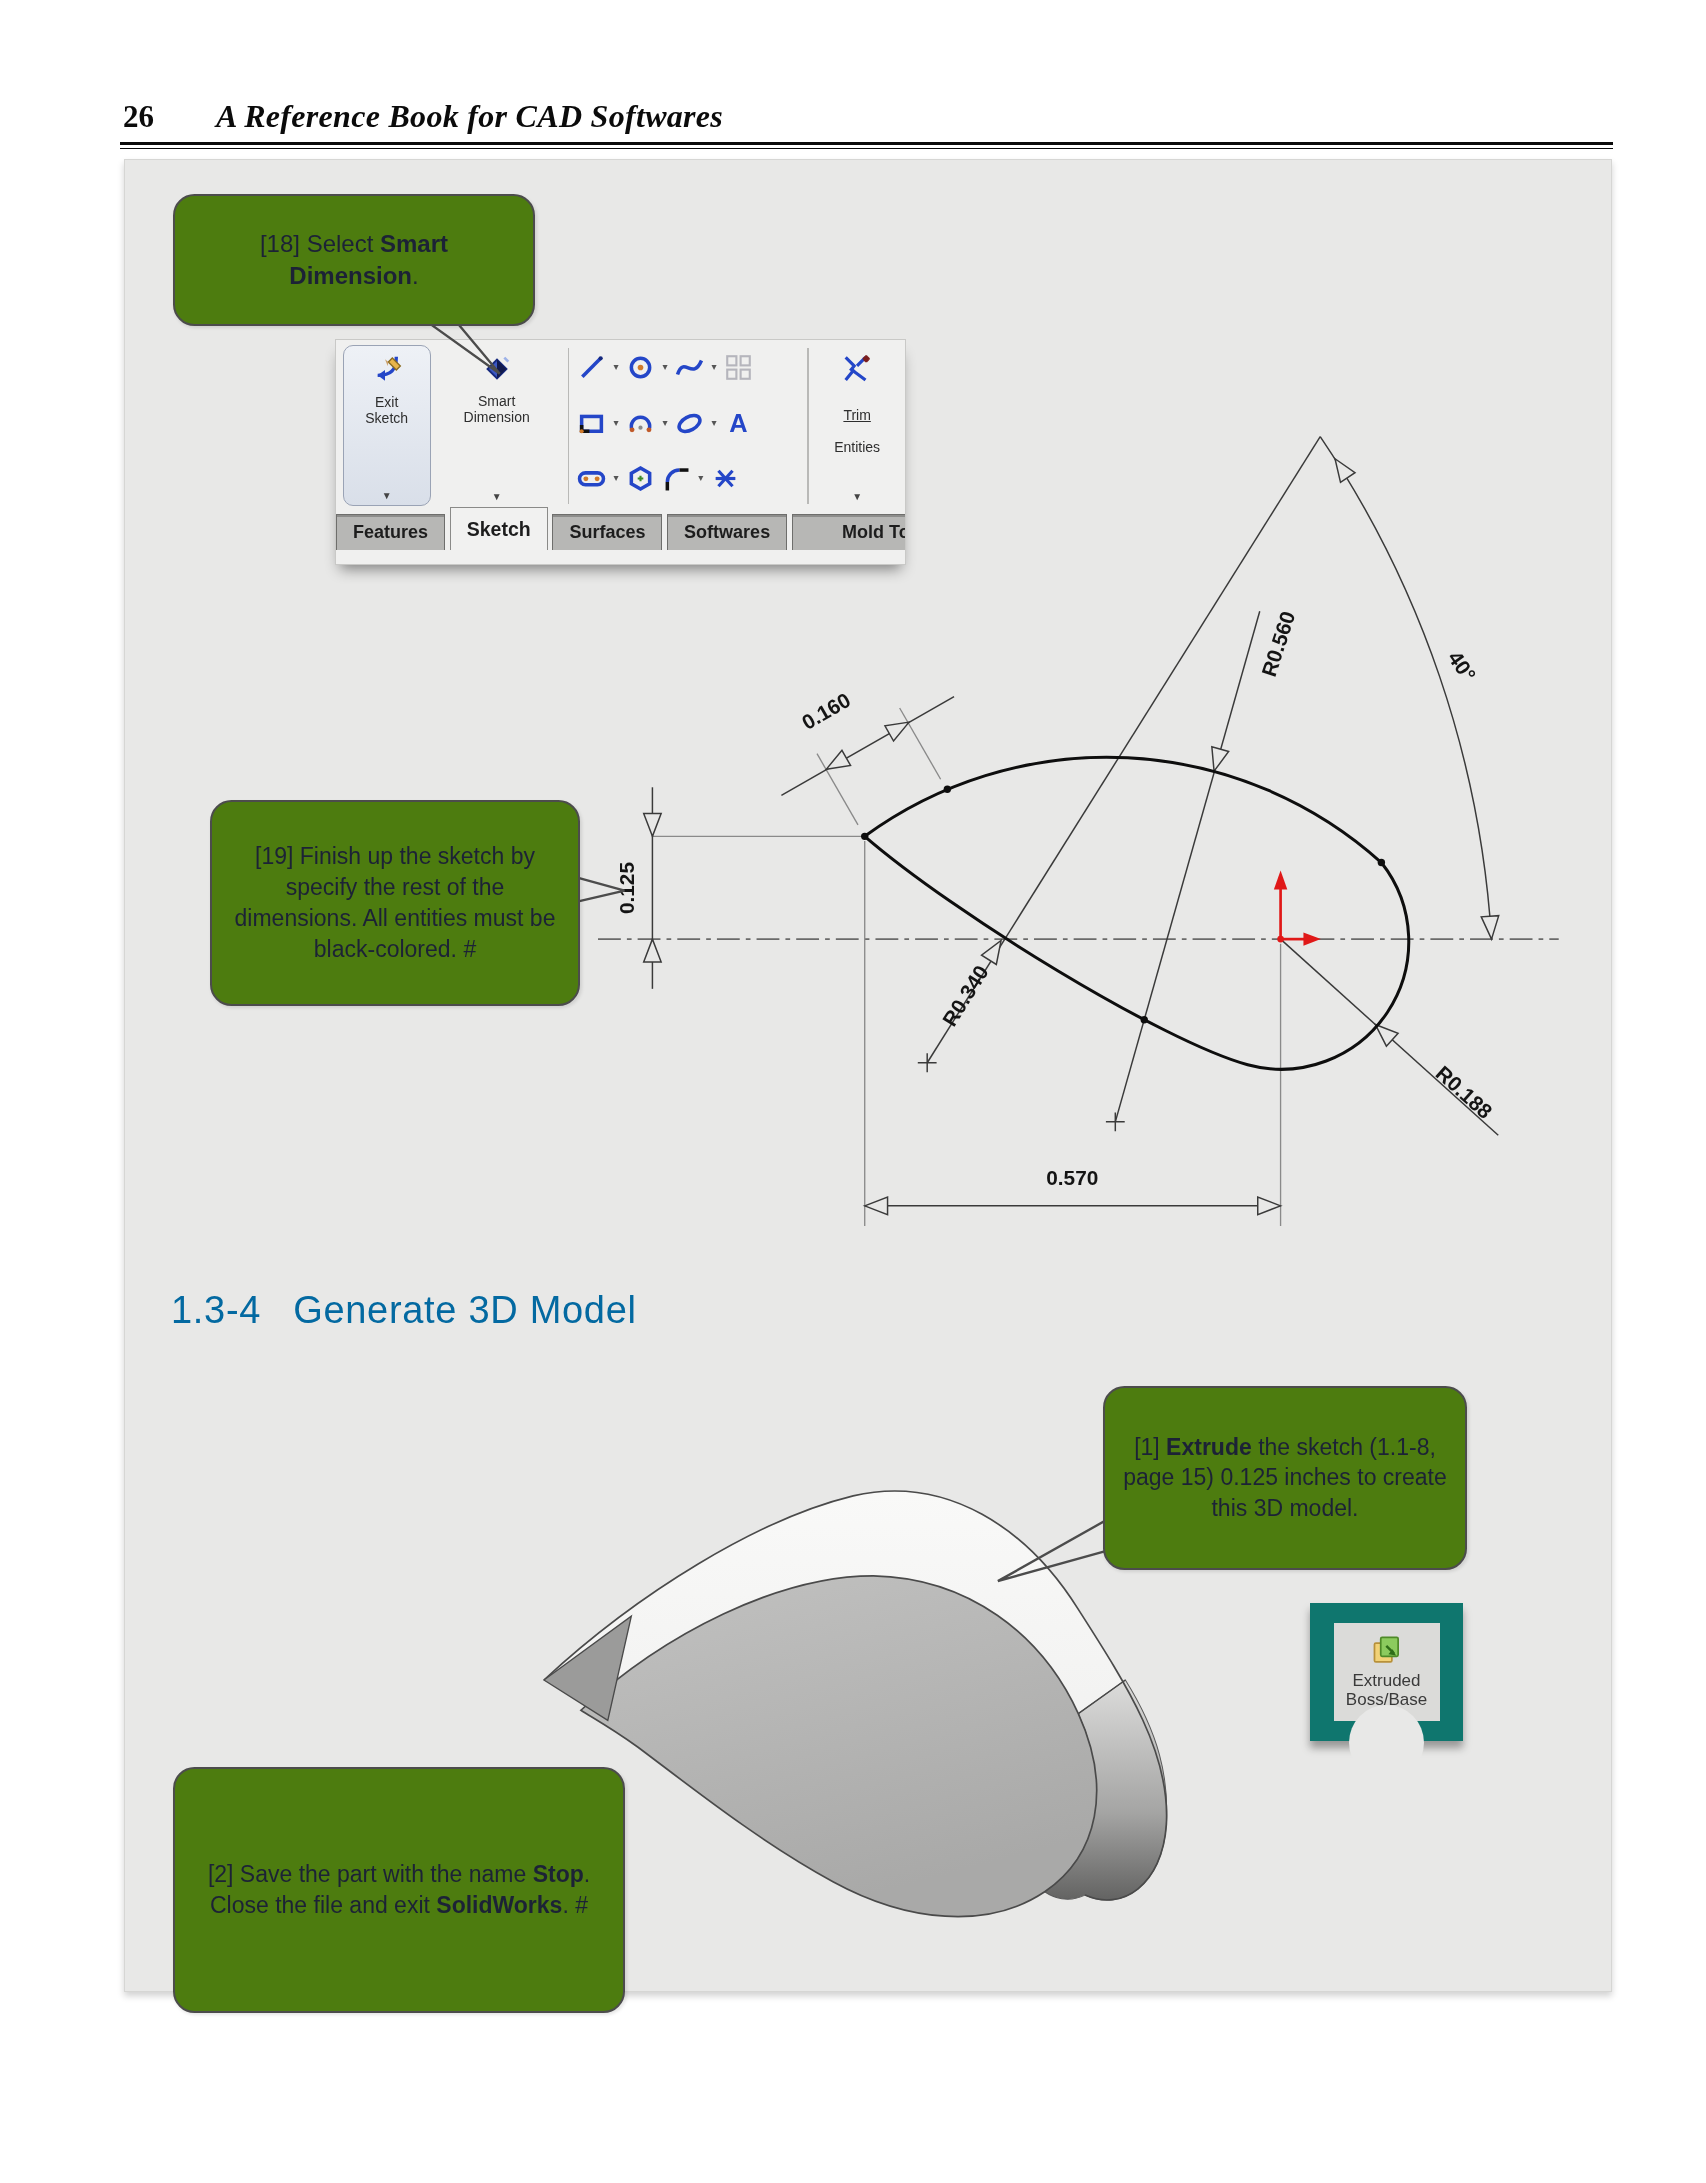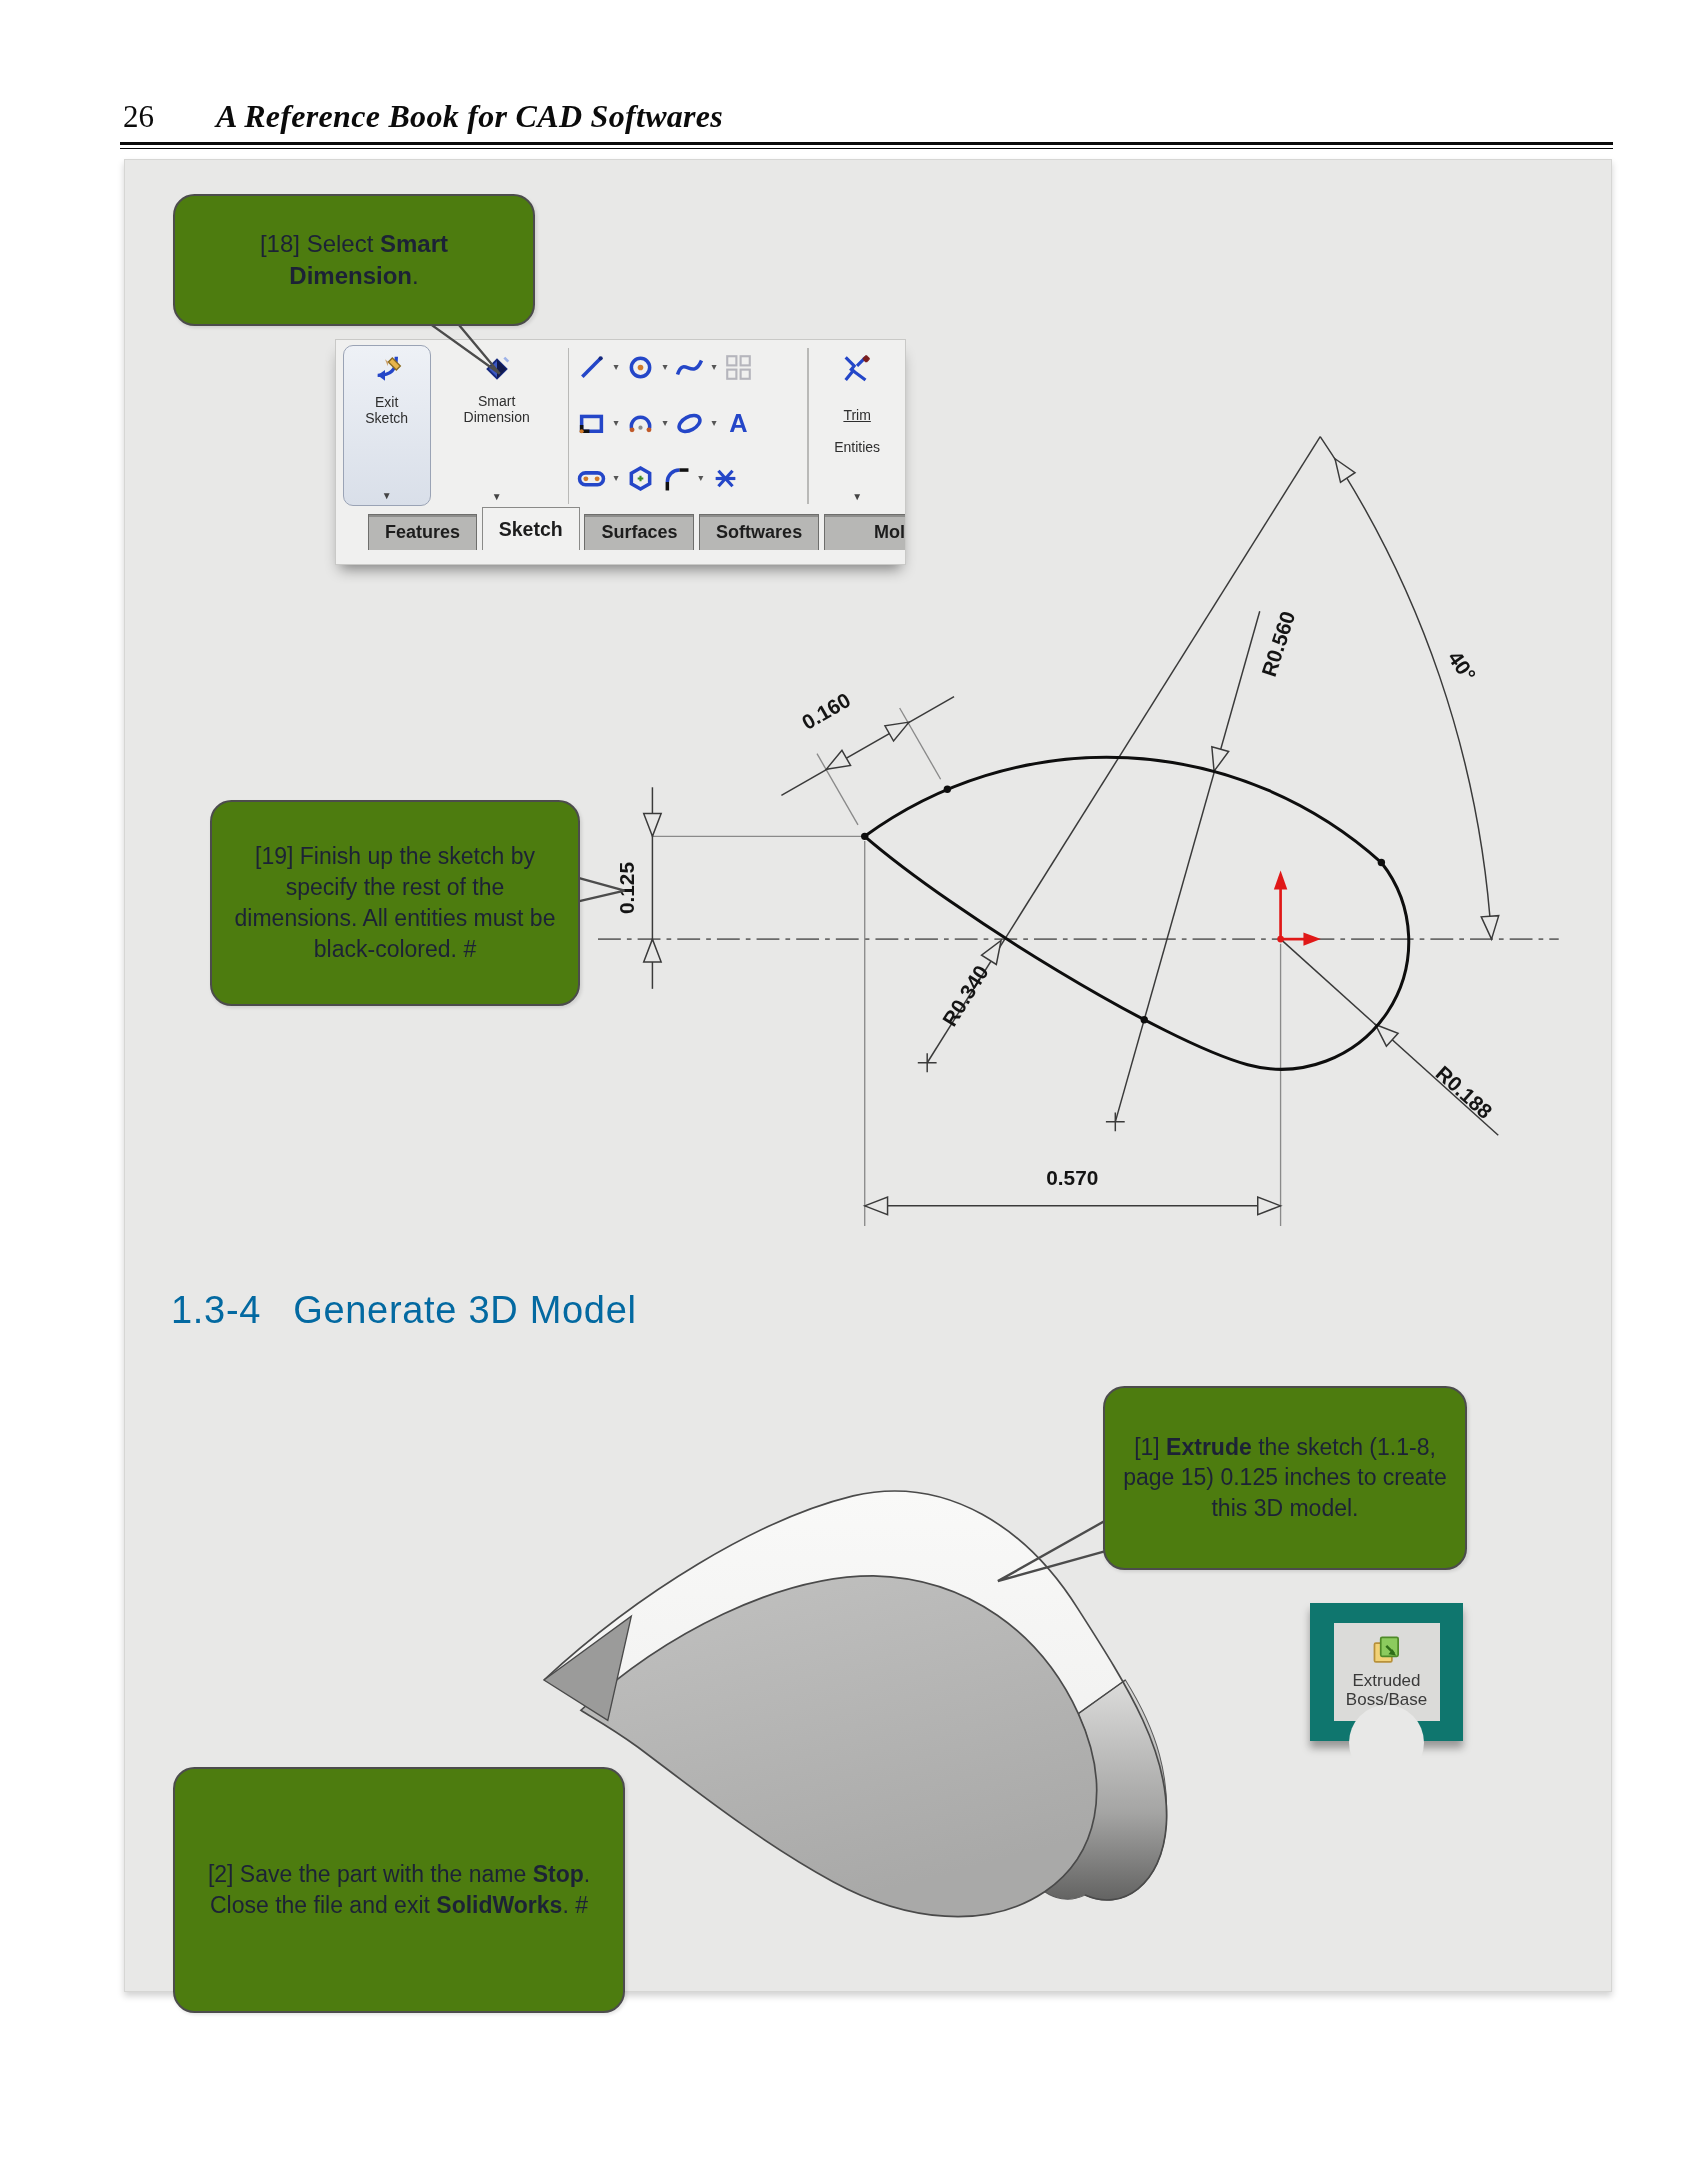--- a/index.html
+++ b/index.html
@@ -2,21 +2,21 @@
 <html style="font-size:10.8px"><head>
 <meta charset="utf-8">
 <style>
   html,body{margin:0;padding:0;}
   body{width:1707px;height:2183px;background:#ffffff;position:relative;
        font-family:"Liberation Sans",sans-serif;overflow:hidden;}
   .abs{position:absolute;}
 
   
   .page-header{position:absolute;left:123px;top:98px;display:flex;align-items:baseline;color:#0b0b0b;}
-  .page-num{font-family:"Liberation Serif",serif;font-weight:400;font-size:31px;}
+  .page-num{font-family:"Liberation Serif",serif;font-weight:700;font-size:31px;}
   .book-title{font-family:"Liberation Serif",serif;font-weight:700;font-style:italic;font-size:32px;margin-left:62px;letter-spacing:0.3px;}
   .rule-double{position:absolute;left:120px;top:142px;width:1493px;border-top:3.4px solid #0a0a0a;}
   .rule-double::after{content:"";position:absolute;left:0;top:2.7px;width:100%;border-top:1.3px solid #0a0a0a;}
 
   
   .content-block{position:absolute;left:124px;top:159px;width:1486px;height:1831px;
        background:#e8e8e7;border:0.7px solid #d6d6d4;box-shadow:0 4px 6.7px rgba(0,0,0,.18);}
 
   
   .callout{position:absolute;z-index:6;background:#4d7c0f;border:2.7px solid #4c4c4c;border-radius:21.5px;
@@ -35,21 +35,21 @@
   .tb-btn .lbl{font-size:14px;color:#2e2e2e;text-align:center;line-height:1.15;margin-top:4px;white-space:pre-line;}
   .tb-btn.exit{width:86px;border:1.3px solid #9aa3b5;background:linear-gradient(#eef1f6,#d9dfe9);border-radius:10px;}
   .tb-btn.smart{width:132px;}
   .tb-btn.trim{width:86px;}
   .caret{font-size:10px;color:#444;margin-top:auto;margin-bottom:4px;line-height:1;}
   .tb-sep{width:1.3px;background:#b9b9b7;margin:2.7px 5.4px;}
   .tb-grid{width:226px;display:flex;flex-direction:column;justify-content:space-between;padding:1.3px 0 6.7px 1.3px;}
   .tb-row{display:flex;align-items:center;gap:4.7px;height:42px;}
   .gicon{width:31px;height:31px;display:flex;align-items:center;justify-content:center;}
   .gcaret{font-size:8.7px;color:#555;line-height:1;}
-  .tb-tabs{height:44px;display:flex;align-items:flex-end;padding-left:32px;gap:4.7px;}
+  .tb-tabs{height:44px;display:flex;align-items:flex-end;gap:4.7px;}
   .tab{height:35px;background:#b7b7b5;border:1.3px solid #6e6e6c;border-bottom:none;
        display:flex;align-items:center;justify-content:center;font-size:18px;font-weight:700;color:#1d1d1d;
        padding:0 16px;box-shadow:inset 0 2px 0 #8d8d8b;}
   .tab.active{background:#f1f1f0;height:42px;border-color:#8a8a88;box-shadow:none;font-size:19.5px;}
   .tb-strip{flex:1;background:#f0f0ef;}
 
   
   .section-heading{position:absolute;left:171px;top:1289px;color:#0369a1;font-size:38px;letter-spacing:0.7px;display:flex;}
   .section-heading .num{margin-right:32px;}
 

